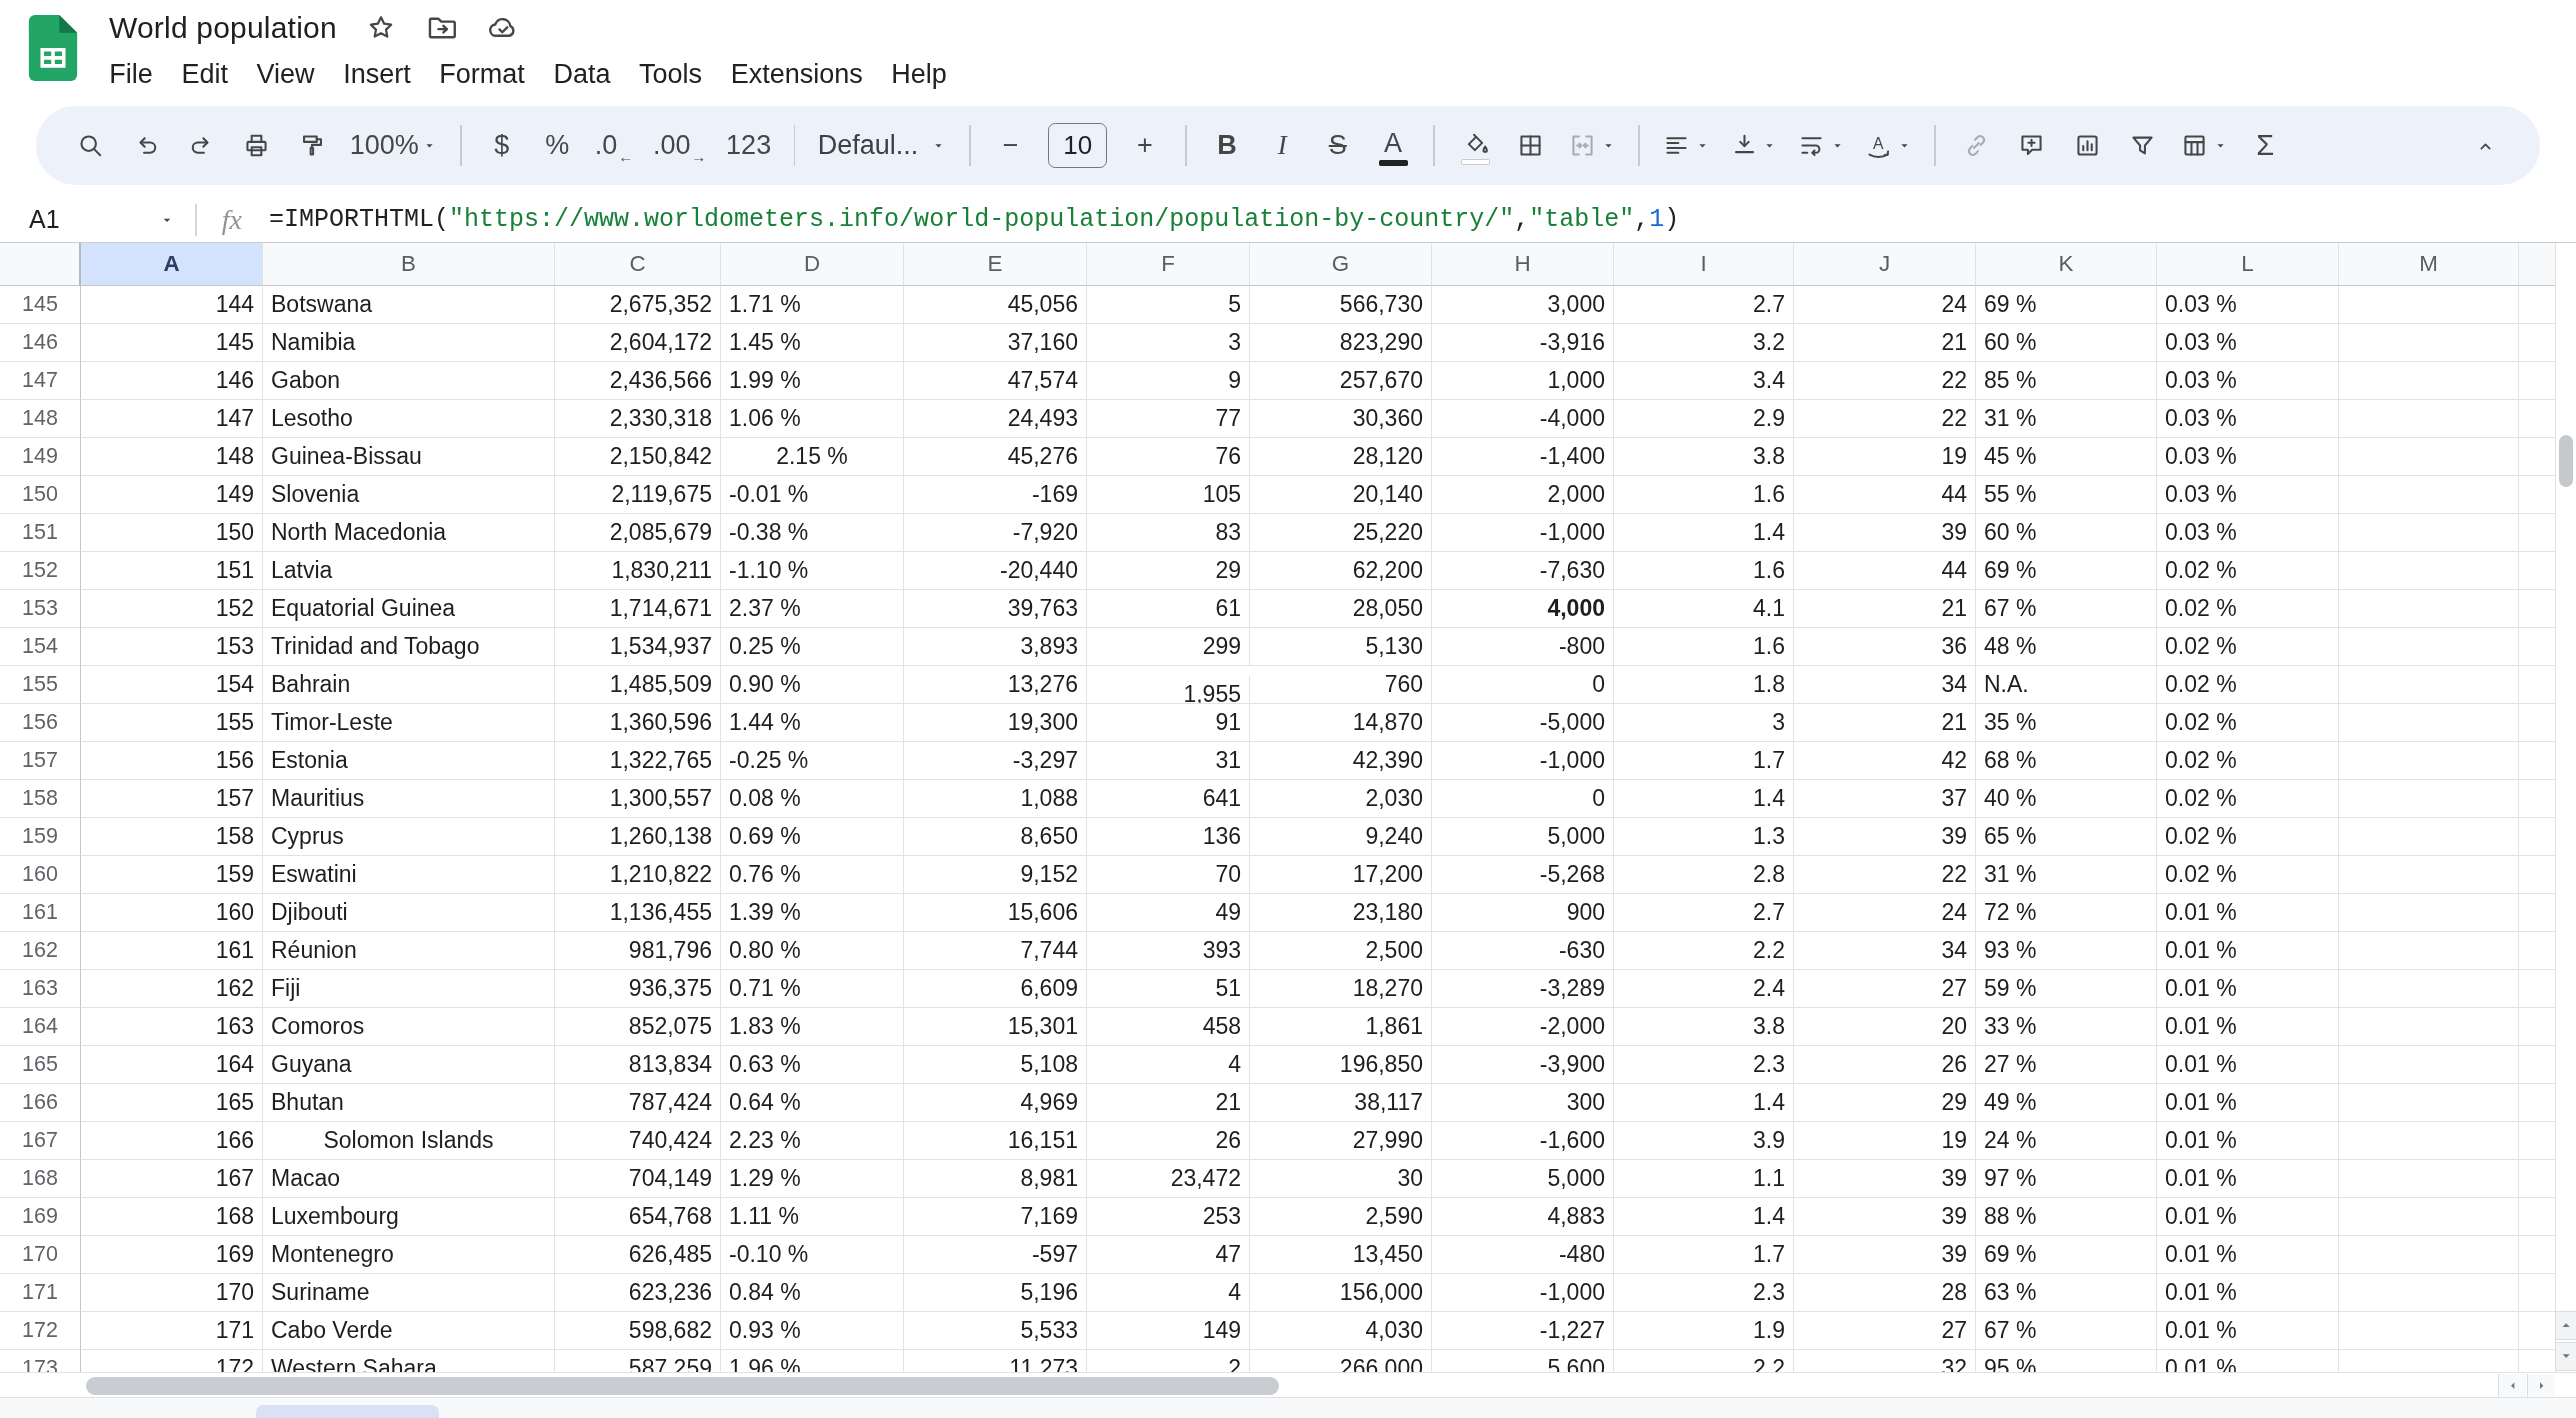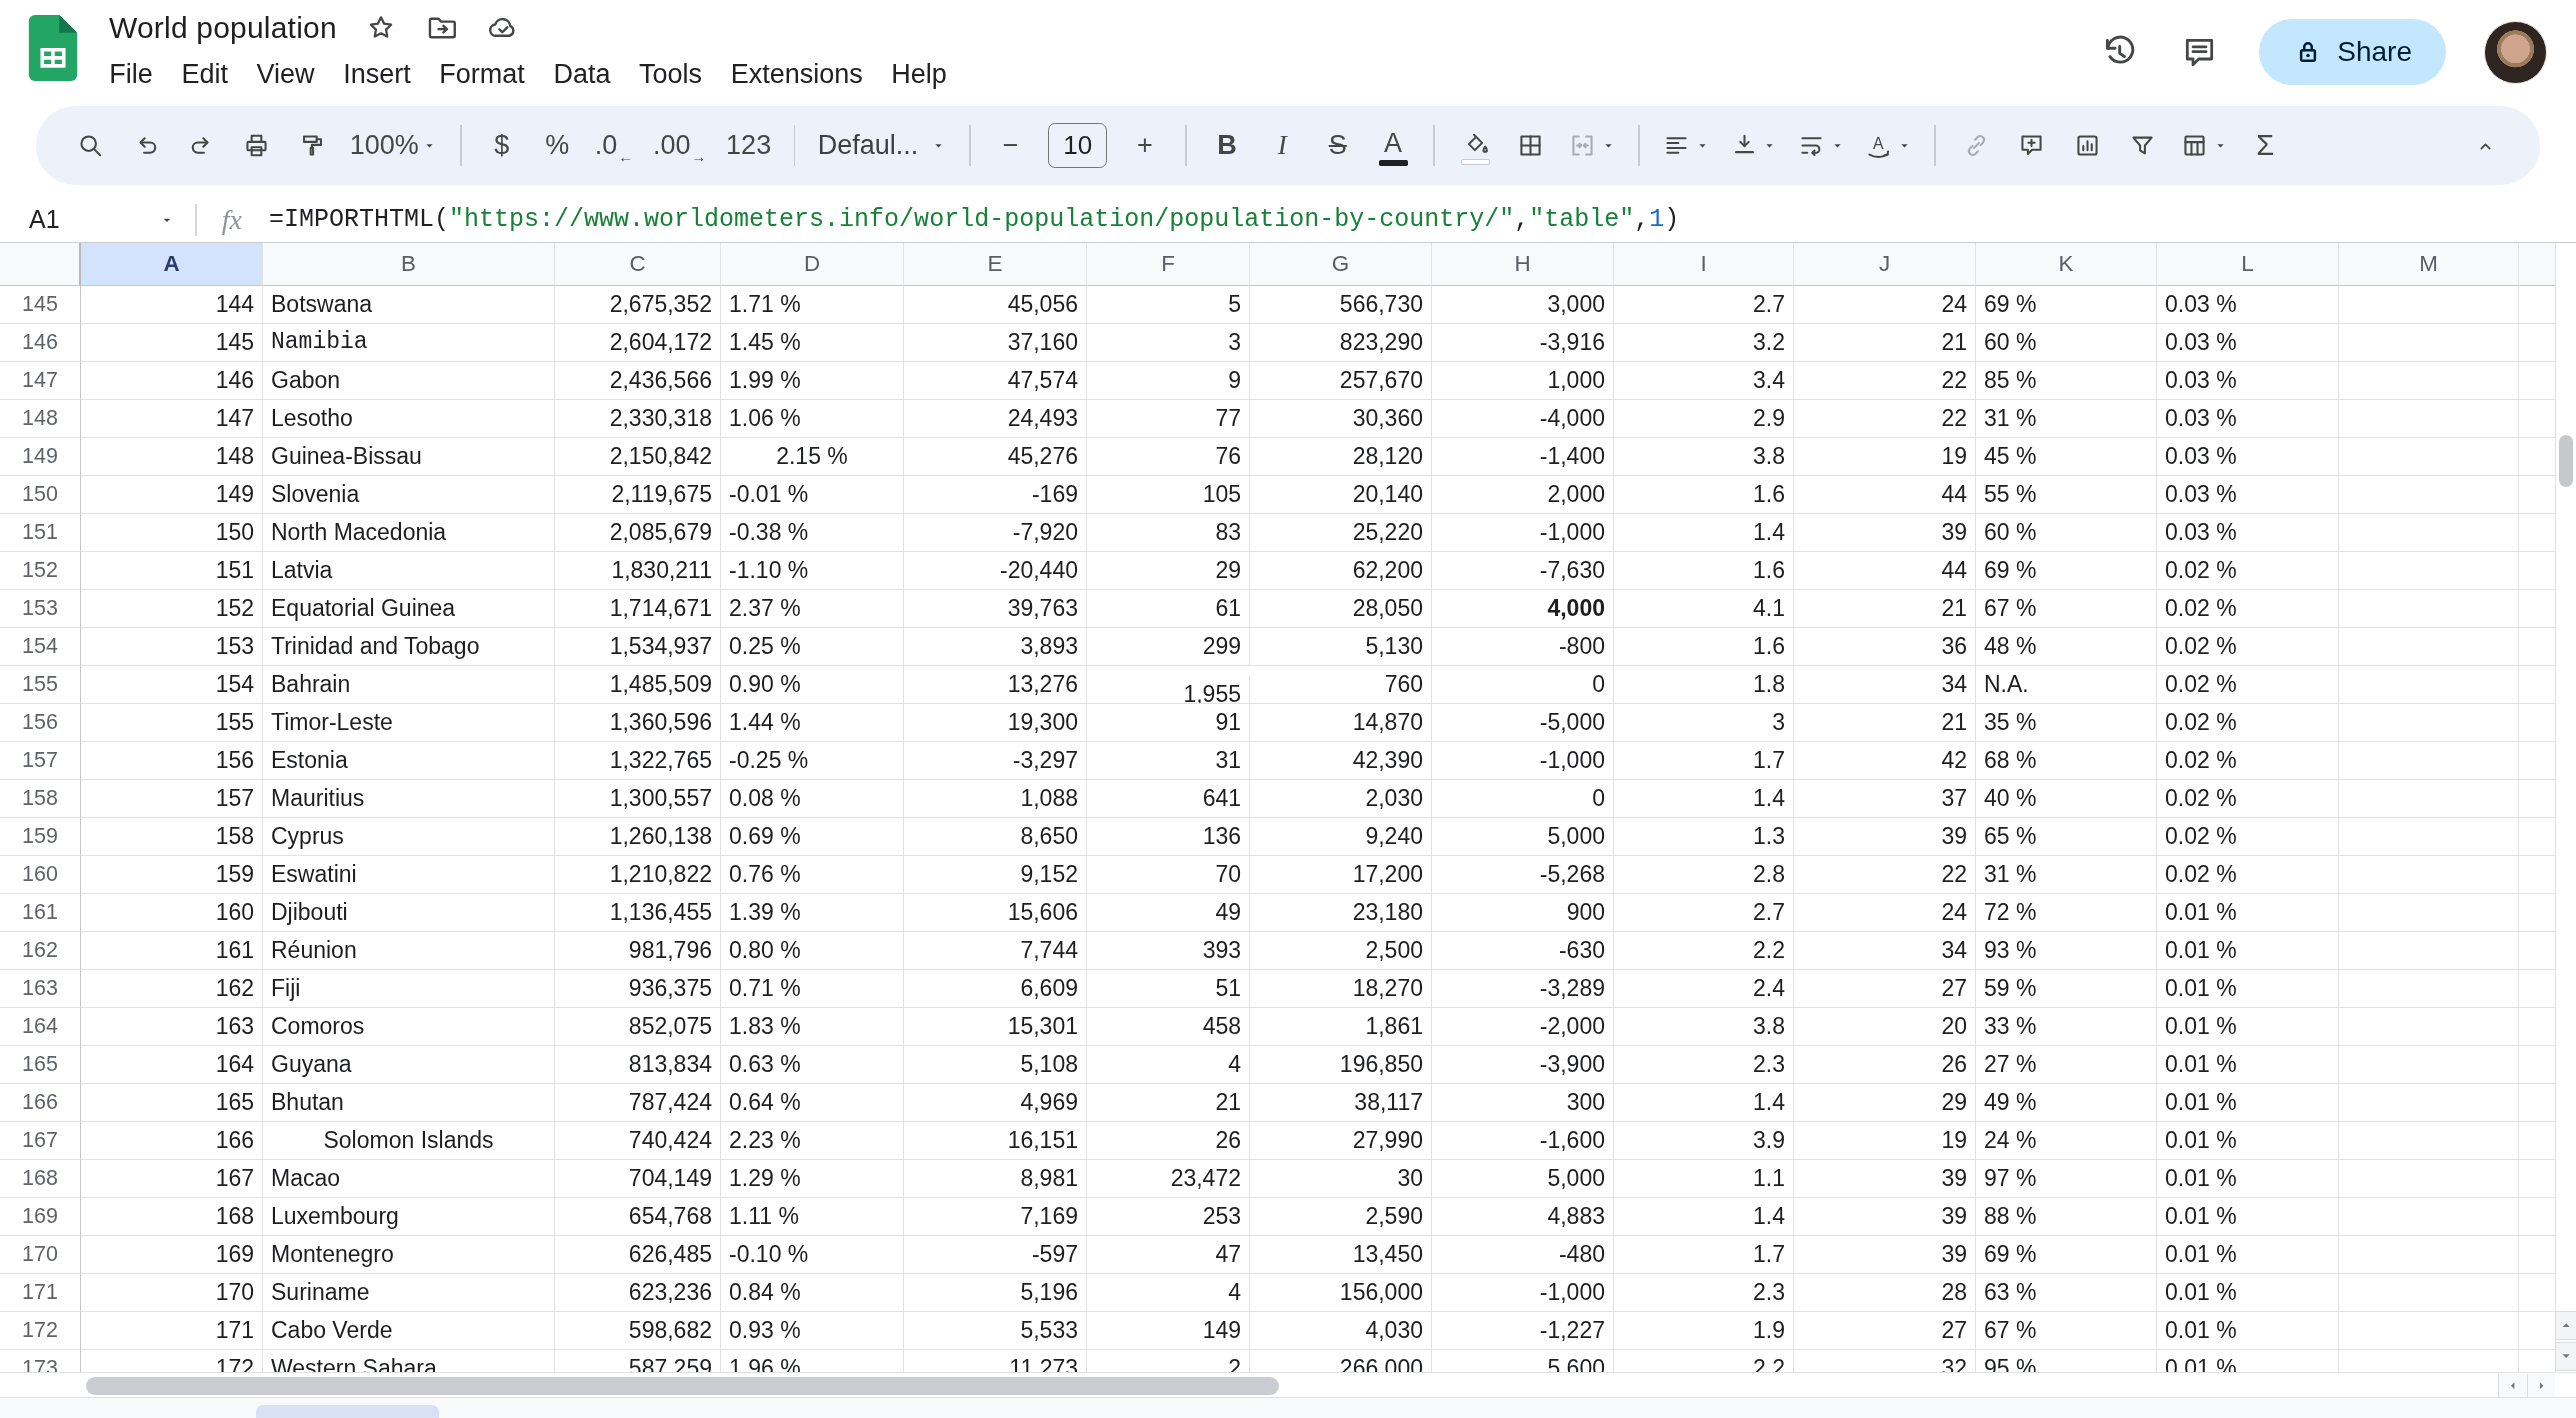--- a/index.html
+++ b/index.html
@@ -118,46 +118,20 @@
       <div class="menu-item" data-name="menu-file">File</div>
       <div class="menu-item" data-name="menu-edit">Edit</div>
       <div class="menu-item" data-name="menu-view">View</div>
       <div class="menu-item" data-name="menu-insert">Insert</div>
       <div class="menu-item" data-name="menu-format">Format</div>
       <div class="menu-item" data-name="menu-data">Data</div>
       <div class="menu-item" data-name="menu-tools">Tools</div>
       <div class="menu-item" data-name="menu-extensions">Extensions</div>
       <div class="menu-item" data-name="menu-help">Help</div>
     </div>
-  <div class="top-right">
-    <span class="tr-icon" data-name="version-history-icon">
-      <svg class="ic" width="41" height="41" viewBox="0 0 24 24">
-          <path d="M5.5 5v4.5H10"></path>
-          <path d="M5.8 9.5a7.3 7.3 0 1 1 1.2 4.9"></path>
-          <path d="M12.7 8.5v4l2.8 1.8"></path>
-        </svg>
-    </span>
-    <span class="tr-icon" data-name="comment-history-icon">
-      <svg class="ic" width="39" height="39" viewBox="0 0 24 24">
-          <path d="M4.5 4.5h15v11.5h-8L8 19.5v-3.5H4.5z"></path>
-          <path d="M8 8.5h8M8 11.5h8"></path>
-        </svg>
-    </span>
-    <div class="share-btn" data-name="share-button">
-      <svg width="30" height="30" viewBox="0 0 24 24" data-name="lock-icon">
-        <g fill="none" stroke="#001d35" stroke-width="2" stroke-linecap="round">
-            <rect x="6.5" y="10.5" width="11" height="8.5" rx="1.2"></rect>
-            <path d="M9 10.5V8a3 3 0 0 1 6 0v2.5"></path>
-          </g>
-        <circle cx="12" cy="14.7" r="1.4" fill="#001d35"></circle>
-      </svg>
-      <span data-name="share-label">Share</span>
-    </div>
-    <div class="avatar" data-name="account-avatar"></div>
-  </div>
 </div>
 
 <div class="toolbar" id="toolbar" data-name="toolbar">
     <div class="tb-item" data-name="search-button">
       <svg class="ic" width="29" height="29" viewBox="0 0 24 24">
         <circle cx="10.5" cy="10.5" r="6"></circle>
         <path d="M15 15l5 5"></path>
       </svg>
     </div>
     <div class="tb-item" data-name="undo-button">
@@ -393,21 +367,21 @@
         <div class="cell" data-name="cell-I145" style="width: 180px; text-align: right;">2.7</div>
         <div class="cell" data-name="cell-J145" style="width: 182px; text-align: right;">24</div>
         <div class="cell" data-name="cell-K145" style="width: 181px; text-align: left;">69 %</div>
         <div class="cell" data-name="cell-L145" style="width: 182px; text-align: left;">0.03 %</div>
         <div class="cell" data-name="cell-M145" style="width: 180px; text-align: left;"></div>
         <div class="cell" data-name="cell-partial" style="width: 37px;"></div>
       </div>
       <div class="row" data-name="table-row">
         <div class="gut" data-name="row-header-146">146</div>
         <div class="cell" data-name="cell-A146" style="width: 182px; text-align: right;">145</div>
-        <div class="cell" data-name="cell-B146" style="width: 292px; text-align: left; font-family: Liberation Mono, monospace;">Namibia</div>
+        <div class="cell" data-name="cell-B146" style="width: 292px; text-align: left;">Namibia</div>
         <div class="cell" data-name="cell-C146" style="width: 166px; text-align: right;">2,604,172</div>
         <div class="cell" data-name="cell-D146" style="width: 183px; text-align: left;">1.45 %</div>
         <div class="cell" data-name="cell-E146" style="width: 183px; text-align: right;">37,160</div>
         <div class="cell" data-name="cell-F146" style="width: 163px; text-align: right;">3</div>
         <div class="cell" data-name="cell-G146" style="width: 182px; text-align: right;">823,290</div>
         <div class="cell" data-name="cell-H146" style="width: 182px; text-align: right;">-3,916</div>
         <div class="cell" data-name="cell-I146" style="width: 180px; text-align: right;">3.2</div>
         <div class="cell" data-name="cell-J146" style="width: 182px; text-align: right;">21</div>
         <div class="cell" data-name="cell-K146" style="width: 181px; text-align: left;">60 %</div>
         <div class="cell" data-name="cell-L146" style="width: 182px; text-align: left;">0.03 %</div>

